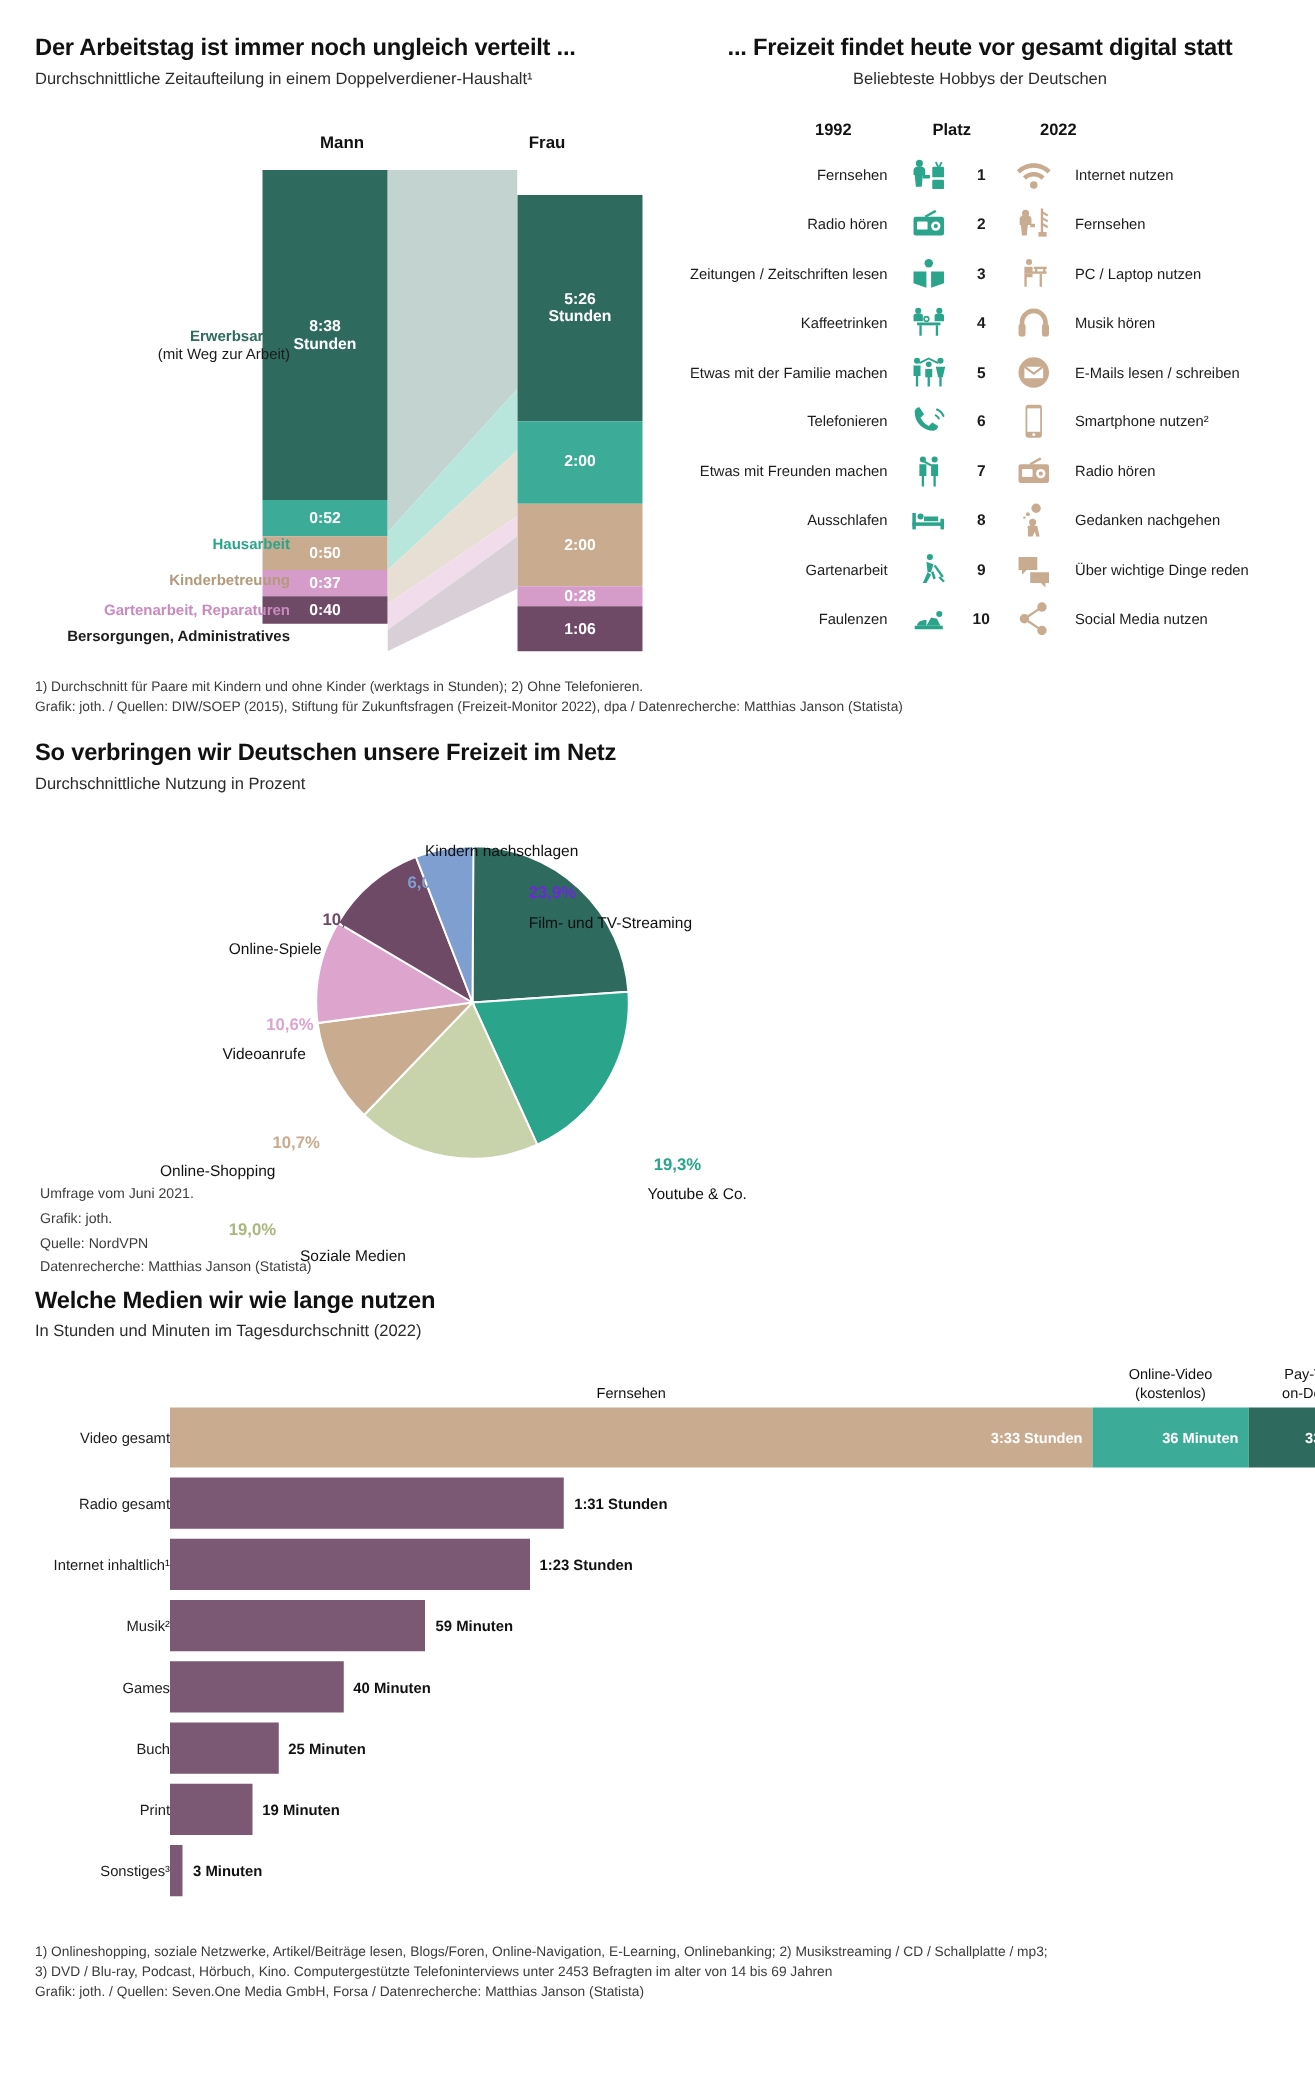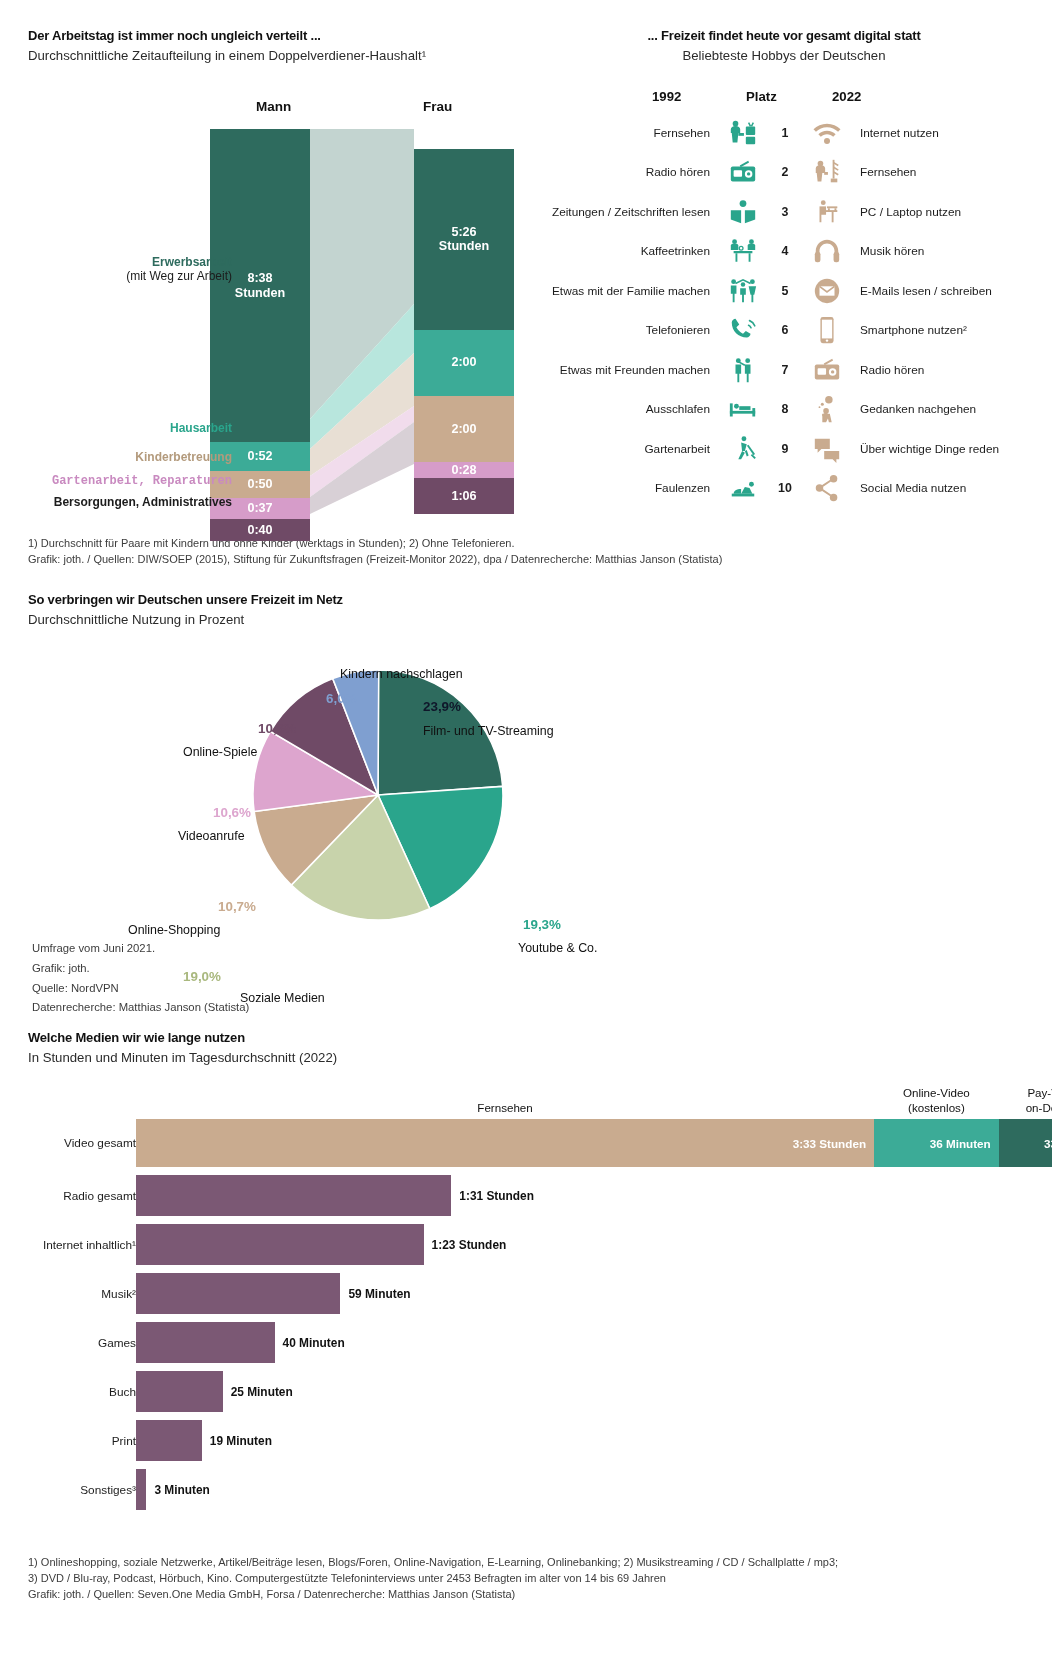--- a/index.html
+++ b/index.html
@@ -6,21 +6,21 @@
   body {
     width: 1052px;
     height: 1661px;
     background: #ffffff;
     font-family: "Liberation Sans", sans-serif;
     color: #1c1c1c;
     position: relative;
     overflow: hidden;
   }
   .sec-title {
-    font-size: 13px;
+    font-size: 19px;
     font-weight: bold;
     letter-spacing: -0.2px;
     color: #111111;
   }
   .sec-sub {
     font-size: 13.2px;
     color: #2b2b2b;
     margin-top: 5px;
   }
   .footnote {
@@ -139,21 +139,21 @@
 
     <svg class="ribbon" style="left:282px; top:0;" width="104" height="385">
       <polygon points="0,0 104,0 104,175 0,290" fill="#c3d4d0"></polygon>
       <polygon points="0,290 104,175 104,224 0,320" fill="#b8e6dd"></polygon>
       <polygon points="0,320 104,224 104,277 0,347" fill="#e8dfd4"></polygon>
       <polygon points="0,347 104,277 104,293 0,368" fill="#f1dcec"></polygon>
       <polygon points="0,368 104,293 104,335 0,385" fill="#d8d0d6"></polygon>
     </svg>
 
     <div class="bar-col" id="col-mann" style="left:182px;">
-        <div class="seg two-line" style="height: 313px; background: rgb(46, 107, 94);">
+        <div class="seg two-line" style="height: 264px; background: rgb(46, 107, 94);">
           <span>8:38</span>
           <span>Stunden</span>
         </div>
         <div class="seg" style="height: 28.7231px; background: rgb(60, 171, 151);">
           <span>0:52</span>
         </div>
         <div class="seg" style="height: 27.6184px; background: rgb(201, 171, 143);">
           <span>0:50</span>
         </div>
         <div class="seg" style="height: 20.4376px; background: rgb(214, 156, 201);">
@@ -180,21 +180,21 @@
         </div>
         <div class="seg" style="height: 36.4562px; background: rgb(111, 74, 102);">
           <span>1:06</span>
         </div>
       </div>
 
     <div class="cat-labels" id="cat-labels">
         <div class="cat-lab" style="top: 126.063px; color: rgb(46, 107, 94);"><span>Erwerbsarbeit</span><span class="sub">(mit Weg zur Arbeit)</span></div>
         <div class="cat-lab" style="top: 292.488px; color: rgb(42, 165, 140);"><span>Hausarbeit</span></div>
         <div class="cat-lab" style="top: 320.659px; color: rgb(179, 154, 124);"><span>Kinderbetreuung</span></div>
-        <div class="cat-lab" style="top: 344.687px; color: rgb(201, 138, 192); font-family: Liberation Mono, monospace;"><span>Gartenarbeit, Reparaturen</span></div>
+        <div class="cat-lab" style="top: 344.687px; color: rgb(201, 138, 192);"><span>Gartenarbeit, Reparaturen</span></div>
         <div class="cat-lab" style="top: 365.953px; color: rgb(28, 28, 28);"><span>Bersorgungen, Administratives</span></div>
       </div>
   </div>
 
   <div class="footnote" style="margin-top:22px;">1) Durchschnitt für Paare mit Kindern und ohne Kinder (werktags in Stunden); 2) Ohne Telefonieren.</div>
   <div class="footnote" style="width:940px;">Grafik: joth. / Quellen: DIW/SOEP (2015), Stiftung für Zukunftsfragen (Freizeit-Monitor 2022), dpa / Datenrecherche: Matthias Janson (Statista)</div>
 </div>
 
 <div id="panel-hobby">
   <div class="head">
@@ -439,21 +439,21 @@
     <svg id="pie-svg" width="420" height="300" style="position:absolute; left:210px; top:16px;">
         <path d="M140,140 L140,15 A125,125 0 0,1 264.70156329515316,131.36749678569925 Z" fill="#2e6b5e" stroke="#ffffff" stroke-width="1.6"></path>
         <path d="M140,140 L264.70156329515316,131.36749678569925 A125,125 0 0,1 191.79694762416054,253.76324633562444 Z" fill="#2aa58c" stroke="#ffffff" stroke-width="1.6"></path>
         <path d="M140,140 L191.79694762416054,253.76324633562444 A125,125 0 0,1 53.29333677339936,230.03862811098833 Z" fill="#c8d3ab" stroke="#ffffff" stroke-width="1.6"></path>
         <path d="M140,140 L53.29333677339936,230.03862811098833 A125,125 0 0,1 16.08654611631168,156.4455448865353 Z" fill="#c9ab8f" stroke="#ffffff" stroke-width="1.6"></path>
         <path d="M140,140 L16.08654611631168,156.4455448865353 A125,125 0 0,1 32.40724662450701,76.36982303120364 Z" fill="#dda5ce" stroke="#ffffff" stroke-width="1.6"></path>
         <path d="M140,140 L32.40724662450701,76.36982303120364 A125,125 0 0,1 94.71557916193177,23.49111094272365 Z" fill="#6f4a66" stroke="#ffffff" stroke-width="1.6"></path>
         <path d="M140,140 L94.71557916193177,23.49111094272365 A125,125 0 0,1 140.7853929956949,15.002467392982865 Z" fill="#7f9fd0" stroke="#ffffff" stroke-width="1.6"></path>
       </svg>
     <div id="pie-labels">
-        <div class="pie-lab pie-pct" style="left: 395px; top: 60px; color: #0f172a;">23,9%</div>
+        <div class="pie-lab pie-pct" style="left: 395px; top: 60px; color: #6d28d9;">23,9%</div>
         <div class="pie-lab" style="left: 395px; top: 85px;">Film- und TV-Streaming</div>
         <div class="pie-lab pie-pct" style="left: 495px; top: 278px; color: rgb(42, 165, 140);">19,3%</div>
         <div class="pie-lab" style="left: 490px; top: 302px;">Youtube &amp; Co.</div>
         <div class="pie-lab pie-pct" style="left: 155px; top: 330px; color: rgb(169, 184, 126);">19,0%</div>
         <div class="pie-lab" style="left: 212px; top: 352px;">Soziale Medien</div>
         <div class="pie-lab pie-pct" style="left: 190px; top: 260px; color: rgb(201, 171, 143);">10,7%</div>
         <div class="pie-lab" style="left: 100px; top: 284px;">Online-Shopping</div>
         <div class="pie-lab pie-pct" style="left: 185px; top: 166px; color: rgb(221, 165, 206);">10,6%</div>
         <div class="pie-lab" style="left: 150px; top: 190px;">Videoanrufe</div>
         <div class="pie-lab pie-pct" style="left: 230px; top: 82px; color: rgb(111, 74, 102);">10,6%</div>

